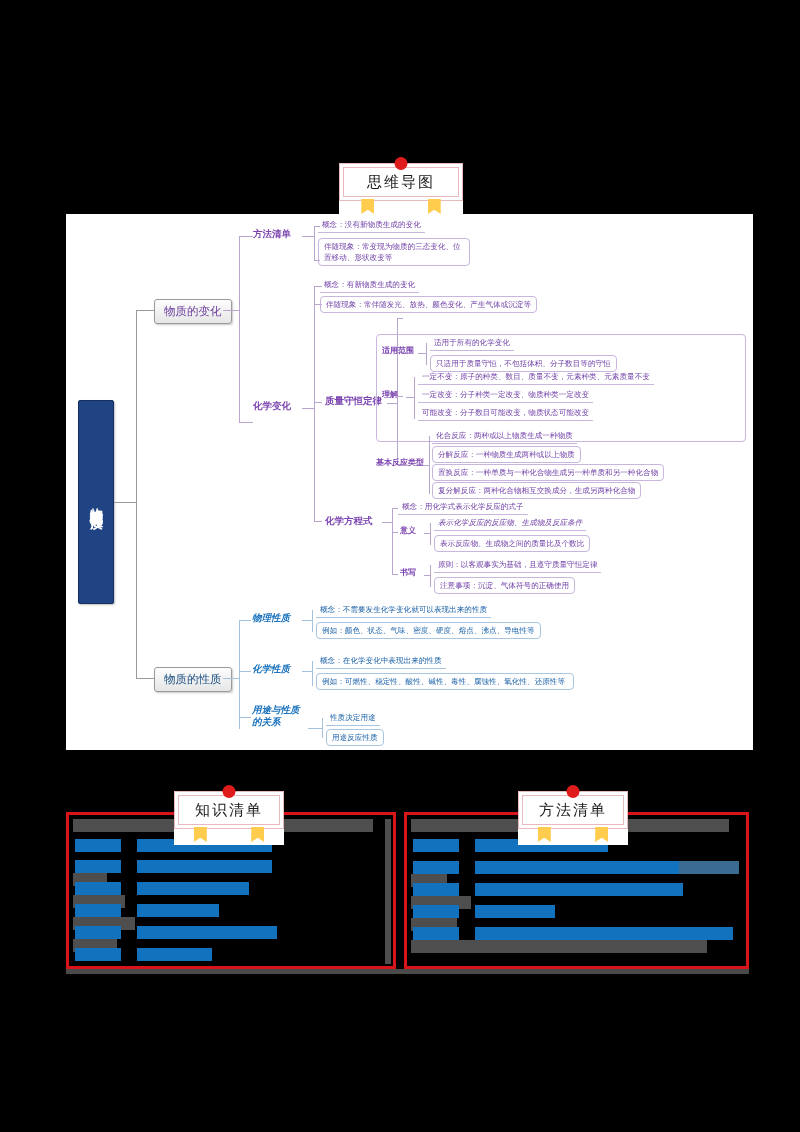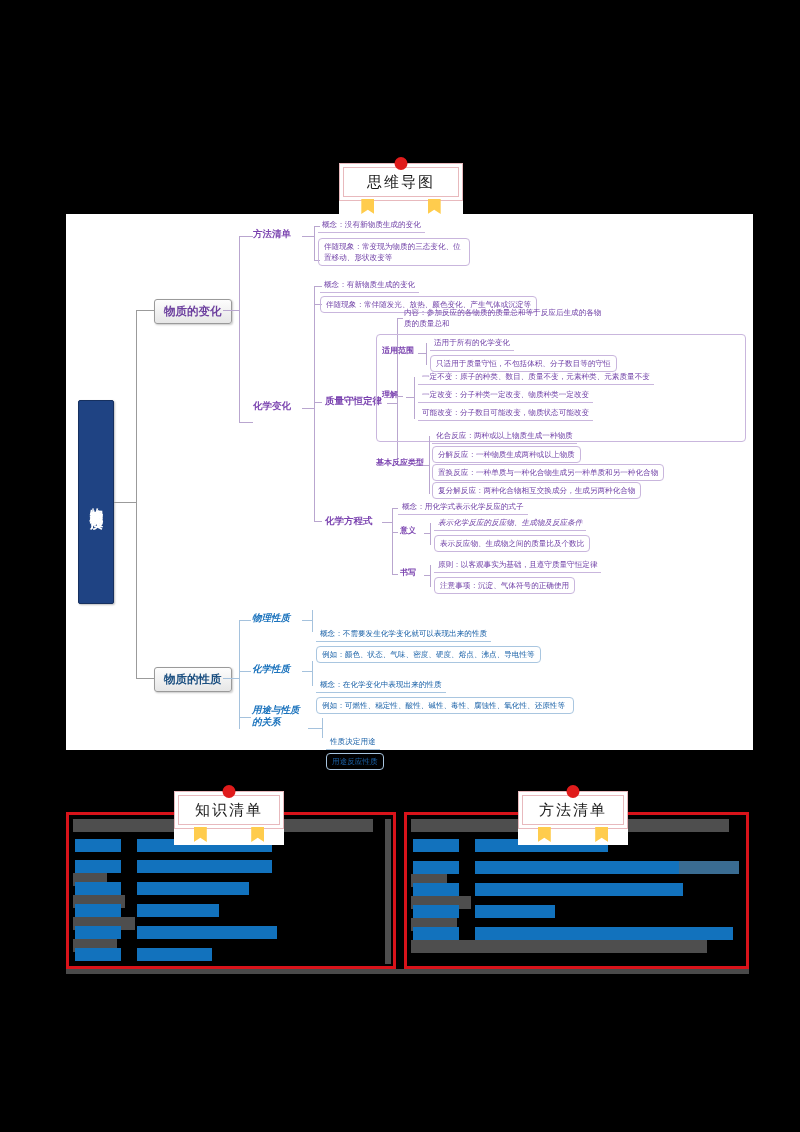--- a/index.html
+++ b/index.html
@@ -84,42 +84,42 @@
     text-orientation: upright;
     box-shadow: 1px 1px 2px rgba(0,0,0,.25);
   }
 
   .lvl1 {
     background: linear-gradient(#fdfdfd, #e6e6e6);
     border: 1px solid #9a9a9a;
     border-radius: 3px;
     box-shadow: 1px 1px 2px rgba(0,0,0,.22);
     font-size: 11.5px;
-    font-weight: bold;
+    font-weight: normal;
     padding: 5px 9px;
     white-space: nowrap;
     line-height: 1.1;
   }
   .lvl1.purple { color: #6c3f9e; }
   .lvl1.blue   { color: #1b4f80; }
 
   .lvl2 {
     font-size: 9.5px; font-weight: bold;
     white-space: nowrap; line-height: 1.25;
   }
   .lvl2.purple { color: #7b44b0; }
   .lvl2.blue   { color: #1b73bd; font-style: italic; }
 
   .leaf {
     font-size: 7.6px;
     line-height: 1.45;
     white-space: nowrap;
   }
   .leaf.purple { color: #6f3fa6; }
-  .leaf.blue   { color: #1b62a8; margin-top: 24px; }
+  .leaf.blue   { color: #1b62a8; }
   .leaf.wrap { white-space: normal; }
 
   .leafbox {
     border: 1px solid #c9b6dd;
     border-radius: 4px;
     padding: 2px 5px;
     background: transparent;
   }
   .leafbox.blue { border-color: #a9c6e0; }
   .underline { border-bottom: 1px solid #c9b6dd; padding: 1px 4px 2px; }
@@ -207,21 +207,20 @@
 
     <div class="node lvl2 purple" style="left:259px; top:181px;">质量守恒定律</div>
 
     <div class="ln h p" style="left:321px; top:189px; width:10px;"></div>
     <div class="ln v p" style="left:331px; top:104px; height:146px;"></div>
     <div class="ln h p" style="left:331px; top:104px; width:6px;"></div>
     <div class="ln h p" style="left:331px; top:138px; width:6px;"></div>
     <div class="ln h p" style="left:331px; top:182px; width:6px;"></div>
     <div class="ln h p" style="left:331px; top:250px; width:6px;"></div>
 
-    <div class="node leaf purple wrap" style="left:338px; top:93px; width:200px;">内容：参加反应的各物质的质量总和等于反应后生成的各物质的质量总和</div>
 
     <div class="node leaf purple leafbox" style="left:310px; top:120px; width:370px; height:108px; padding:0;"></div>
     <div class="node lvl2 purple" style="left:316px; top:132px; font-size:8px;">适用范围</div>
     <div class="ln h p" style="left:352px; top:139px; width:8px;"></div>
     <div class="ln v p" style="left:360px; top:129px; height:22px;"></div>
     <div class="node leaf purple underline" style="left:364px; top:122px;">适用于所有的化学变化</div>
     <div class="node leaf purple leafbox" style="left:364px; top:141px;">只适用于质量守恒，不包括体积、分子数目等的守恒</div>
 
     <div class="node lvl2 purple" style="left:316px; top:176px; font-size:8px;">理解</div>
     <div class="ln h p" style="left:340px; top:183px; width:8px;"></div>

